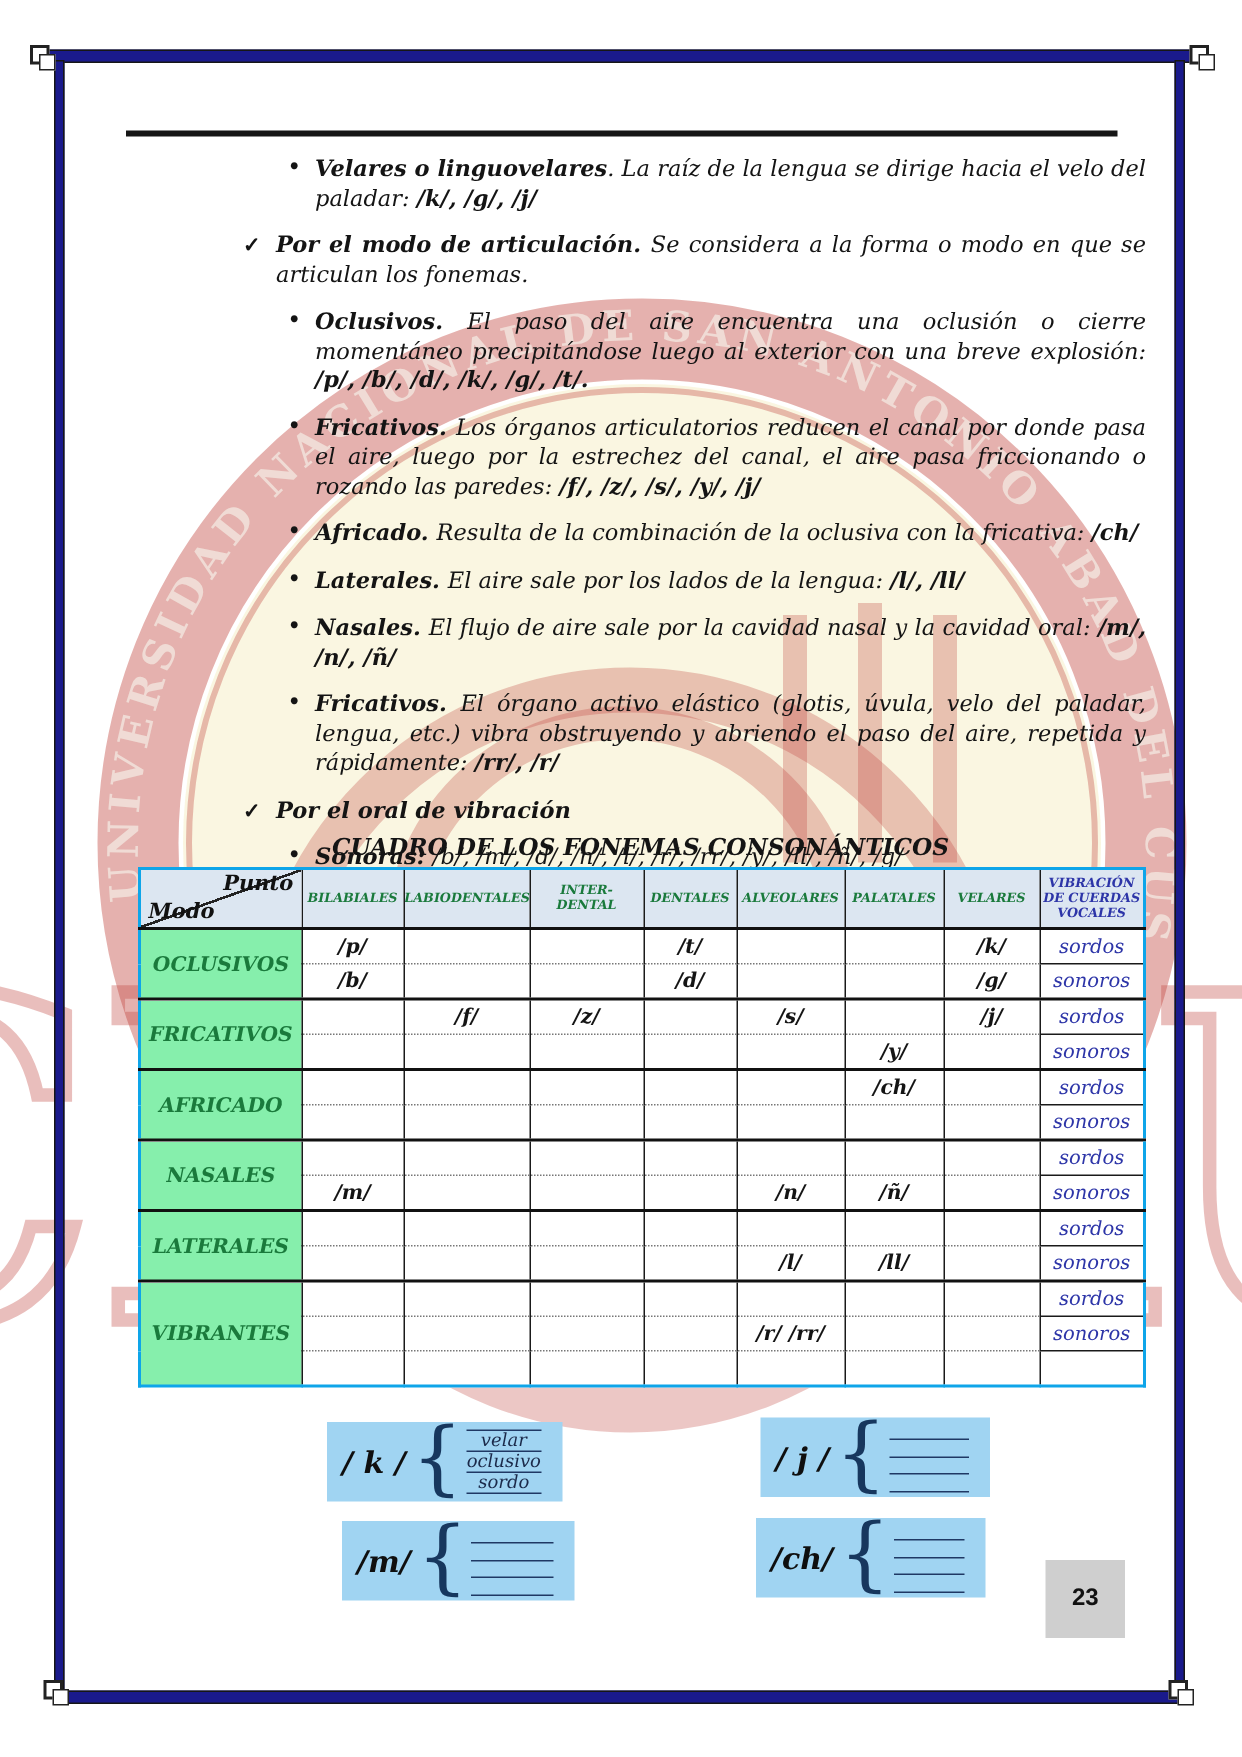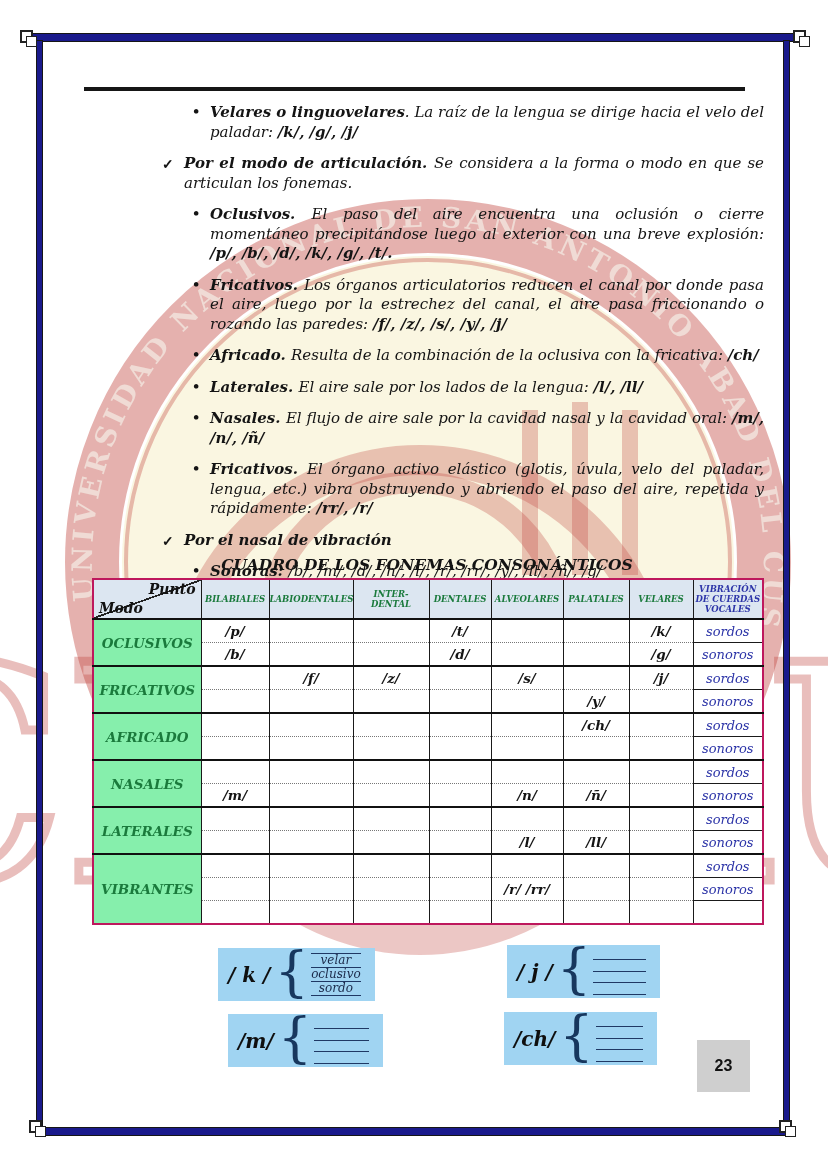--- a/index.html
+++ b/index.html
@@ -33,21 +33,21 @@
   .item.lvl2{margin-left:32px;}
   .marker{flex:0 0 18px;font-style:normal;font-weight:bold;font-size:13px;padding-top:1px;}
   .item.lvl1 .marker{flex-basis:22px;font-size:14px;}
   .item-text{flex:1;text-align:justify;}
   .lead,.tail{font-weight:bold;}
   .item.lvl1 .item-text{font-weight:normal;}
 
   
   .tbl-title{left:92px;top:555px;width:670px;text-align:center;font-weight:bold;font-style:italic;font-size:15.5px;}
   #table-wrap{left:92px;top:578px;}
-  table.fonemas{border-collapse:collapse;table-layout:fixed;width:670px;background:#fff;border:2px solid #be185d;}
+  table.fonemas{border-collapse:collapse;table-layout:fixed;width:670px;background:#fff;border:2px solid #0ea5e9;}
   table.fonemas th,table.fonemas td{border:1px solid #1a1a1a;padding:0;overflow:hidden;}
   table.fonemas thead th{background:#dce6f1;color:#1a7a3c;font-size:8.5px;font-style:italic;font-weight:bold;
       text-align:center;height:38px;line-height:1.2;border-bottom:1.5px solid #111;}
   table.fonemas thead th.vib-head{color:#2d35a8;margin-top:32px;}
   td.rowlabel{background:#86efac;color:#1a7a3c;font-weight:bold;font-style:italic;font-size:13.5px;text-align:center;}
   td.ph{font-weight:bold;font-style:italic;font-size:13.5px;text-align:center;height:22px;}
   td.vib{font-style:italic;color:#2d35a8;font-size:13px;text-align:center;height:22px;}
   tr.inner td.ph{border-bottom:1px dotted #777;}
   tr.sub td{border-top-style:none;}
   tr.gstart th,tr.gstart td{border-top:2px solid #111;}
@@ -138,21 +138,21 @@
       <div class="item lvl2">
         <span class="marker">•</span>
         <div class="item-text"><span class="lead">Nasales. </span><span class="body">El flujo de aire sale por la cavidad nasal y la cavidad oral: </span><span class="tail">/m/, /n/, /ñ/</span></div>
       </div>
       <div class="item lvl2">
         <span class="marker">•</span>
         <div class="item-text"><span class="lead">Fricativos. </span><span class="body">El órgano activo elástico (glotis, úvula, velo del paladar, lengua, etc.) vibra obstruyendo y abriendo el paso del aire, repetida y rápidamente: </span><span class="tail">/rr/, /r/</span></div>
       </div>
       <div class="item lvl1">
         <span class="marker">✓</span>
-        <div class="item-text"><span class="lead">Por el nasal de vibración</span></div>
+        <div class="item-text"><span class="lead">Por el oral de vibración</span></div>
       </div>
       <div class="item lvl2">
         <span class="marker">•</span>
         <div class="item-text"><span class="lead">Sonoras: </span><span class="body">/b/, /m/, /d/, /n/, /l/, /r/, /rr/, /y/, /ll/, /ñ/, /g/</span></div>
       </div>
       <div class="item lvl2">
         <span class="marker">•</span>
         <div class="item-text"><span class="lead">Sordas: </span><span class="body">/p/, /f/, /z/, /t/, /s/, /ch/, /k/, /j/</span></div>
       </div>
     </div>

